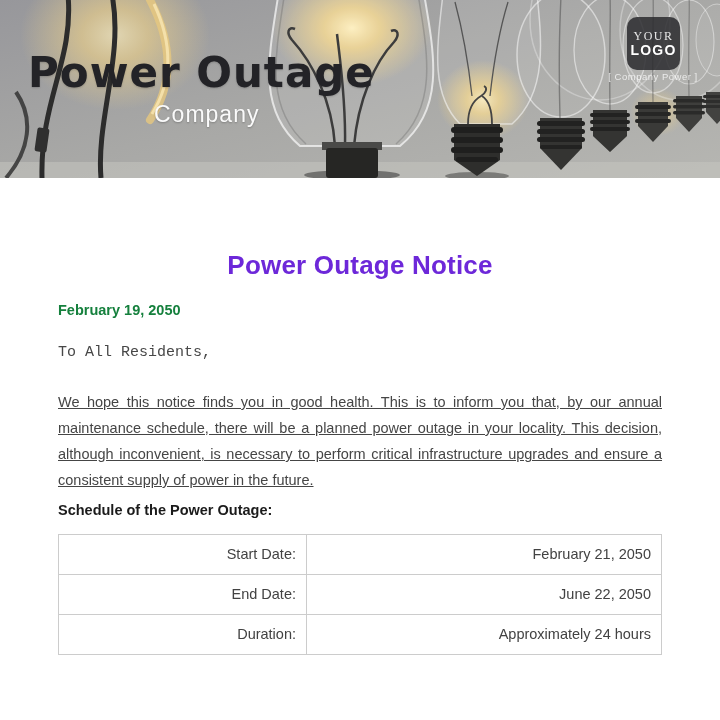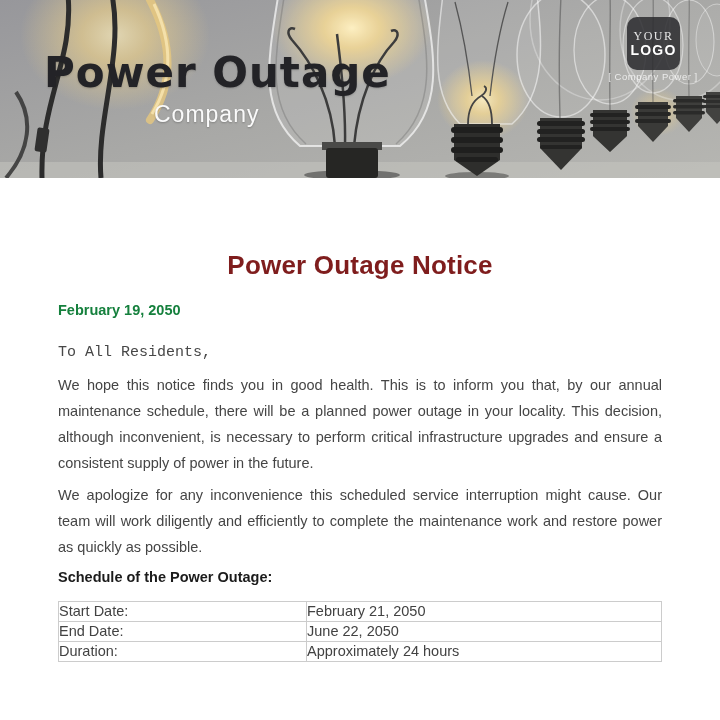--- a/index.html
+++ b/index.html
@@ -4,21 +4,21 @@
 <style>
   * { margin:0; padding:0; box-sizing:border-box; }
   html,body { width:720px; height:720px; overflow:hidden; background:#ffffff; }
   body { font-family:"Liberation Sans", sans-serif; }
   .page { position:relative; width:720px; height:720px; overflow:hidden; background:#fff; }
 
   
   .banner { position:relative; width:720px; height:178px; overflow:hidden; background:#a5a5a3; }
   .banner svg { position:absolute; left:0; top:0; }
   .banner-title {
-    position:absolute; left:44px; top:48px;
+    position:absolute; left:28px; top:48px;
     font-family:"DejaVu Sans", sans-serif;
     font-size:42px; font-weight:bold; color:#232327;
     letter-spacing:1px; white-space:nowrap;
     text-shadow:0 1px 2px rgba(0,0,0,.18);
   }
   .banner-subtitle {
     position:absolute; left:154px; top:101px;
     font-size:23px; font-weight:500; color:#fafafa;
     letter-spacing:1px; text-shadow:0 1px 2px rgba(0,0,0,.25);
   }
@@ -32,34 +32,34 @@
   .company-name {
     position:absolute; left:588px; top:71px; width:130px;
     text-align:center; font-size:9.5px; letter-spacing:.5px;
     color:rgba(255,255,255,.75);
   }
 
   
   .doc { padding:0 58px; color:#3f3f3f; }
   .doc-title {
     margin-top:71px; text-align:center;
-    font-size:26px; line-height:32px; font-weight:bold; color:#7f1d1d;
+    font-size:26px; line-height:32px; font-weight:bold; color:#6d28d9;
     letter-spacing:.2px;
   }
   .doc-date { margin-top:20px; font-size:14.5px; line-height:18px; font-weight:bold; color:#15803d; }
   .salutation { margin-top:25px; font-size:15px; line-height:18px; color:#474747;font-family:Liberation Mono, monospace; }
   .para { font-size:14.5px; line-height:26px; text-align:justify; color:#454545; }
-  .para1 { margin-top:10px; }
+  .para1 { margin-top:27px;text-decoration:underline; }
   .para2 { margin-top:6px; }
   .schedule-heading { margin-top:8px; font-size:14.5px; line-height:18px; font-weight:bold; color:#1b1b1b; }
   table.schedule {
     margin-top:15px; width:100%; border-collapse:collapse;
     font-size:14.5px; color:#424242;
   }
-  table.schedule td { border:1px solid #cccccc; line-height:19px; }
+  table.schedule td { border:1px solid #cccccc; padding:10px; line-height:19px;text-align:right; }
   td.label-cell { width:248px; }
 </style>
 </head>
 <body>
 
 <div class="page">
 
   <header class="banner">
     <svg width="720" height="178" viewBox="0 0 720 178" xmlns="http://www.w3.org/2000/svg" aria-hidden="true">
       <defs>
@@ -160,21 +160,20 @@
       <span class="logo-logo">LOGO</span>
     </div>
     <div class="company-name">[ Company Power ]</div>
   </header>
 
   <main class="doc">
     <h2 class="doc-title">Power Outage Notice</h2>
     <p class="doc-date">February 19, 2050</p>
     <p class="salutation">To All Residents,</p>
     <p class="para para1">We hope this notice finds you in good health. This is to inform you that, by our annual maintenance schedule, there will be a planned power outage in your locality. This decision, although inconvenient, is necessary to perform critical infrastructure upgrades and ensure a consistent supply of power in the future.</p>
-    <p class="para para2">We apologize for any inconvenience this scheduled service interruption might cause. Our team will work diligently and efficiently to complete the maintenance work and restore power as quickly as possible.</p>
     <h3 class="schedule-heading">Schedule of the Power Outage:</h3>
 
     <table class="schedule">
       <tbody>
         <tr>
           <td class="label-cell">Start Date:</td>
           <td class="value-cell">February 21, 2050</td>
         </tr>
         <tr>
           <td class="label-cell">End Date:</td>

